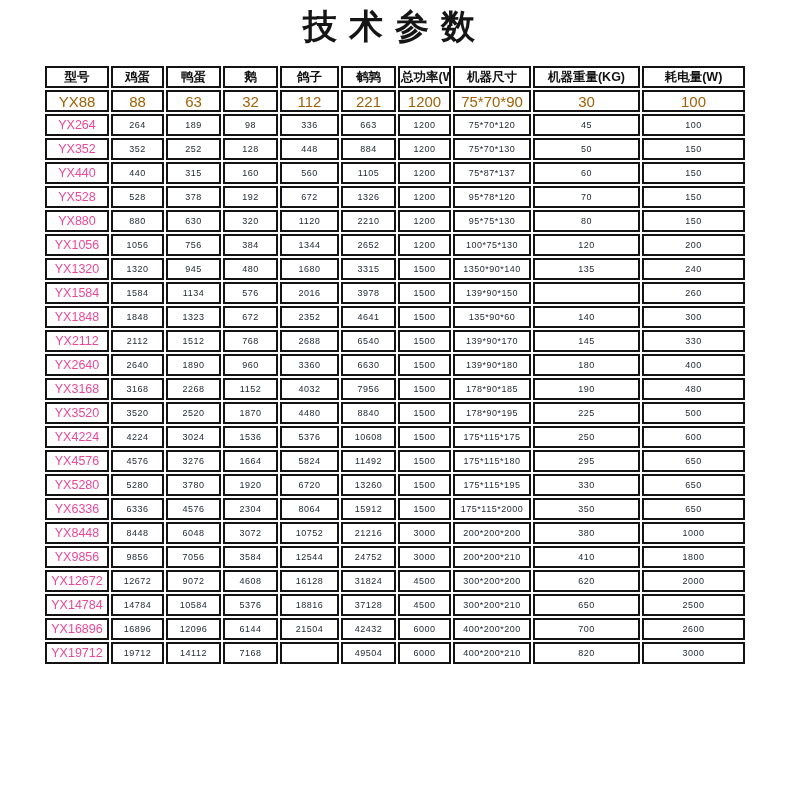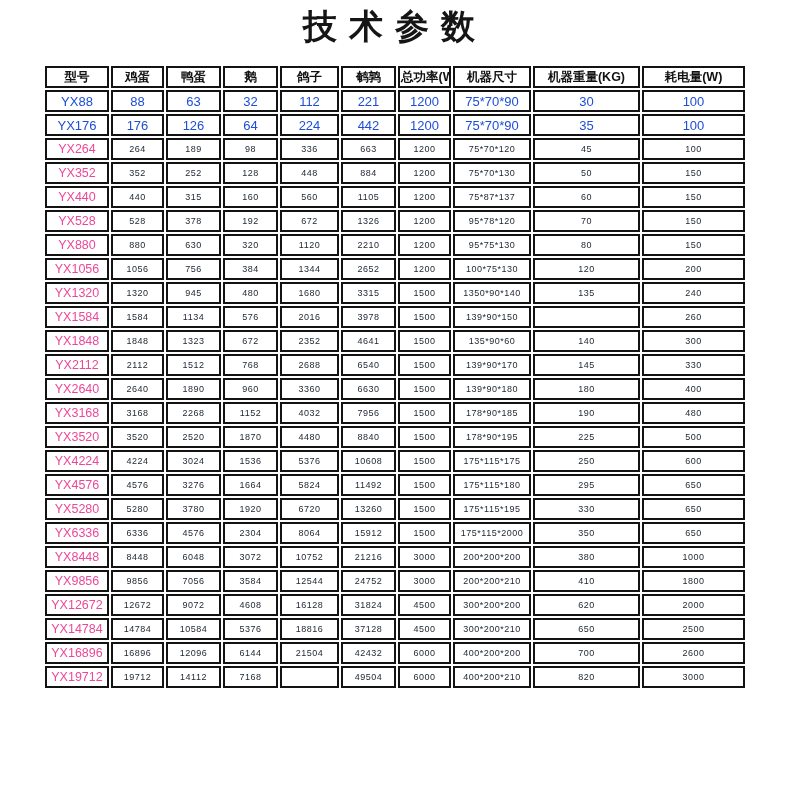--- a/index.html
+++ b/index.html
@@ -49,23 +49,23 @@
     font-size: 9px;
     color: #1c2430;
     letter-spacing: 0.5px;
   }
   table.spec td.model {
     font-size: 12.5px;
     letter-spacing: 0px;
     color: #ec4899;
   }
   table.spec tr.lg td {
-    font-size: 13px;
+    font-size: 15px;
     letter-spacing: 0px;
-    color: #1d4ed8;
+    color: #a16207;
   }
 </style>
 </head>
 <body>
 
 <div class="page">
   <h1 class="title">技术参数</h1>
   <table class="spec">
     <colgroup>
       <col style="width:64px">
@@ -99,32 +99,20 @@
           <td>88</td>
           <td>63</td>
           <td>32</td>
           <td>112</td>
           <td>221</td>
           <td>1200</td>
           <td>75*70*90</td>
           <td>30</td>
           <td>100</td>
         </tr>
-        <tr class="lg">
-          <td class="model">YX176</td>
-          <td>176</td>
-          <td>126</td>
-          <td>64</td>
-          <td>224</td>
-          <td>442</td>
-          <td>1200</td>
-          <td>75*70*90</td>
-          <td>35</td>
-          <td>100</td>
-        </tr>
         <tr>
           <td class="model">YX264</td>
           <td>264</td>
           <td>189</td>
           <td>98</td>
           <td>336</td>
           <td>663</td>
           <td>1200</td>
           <td>75*70*120</td>
           <td>45</td>

